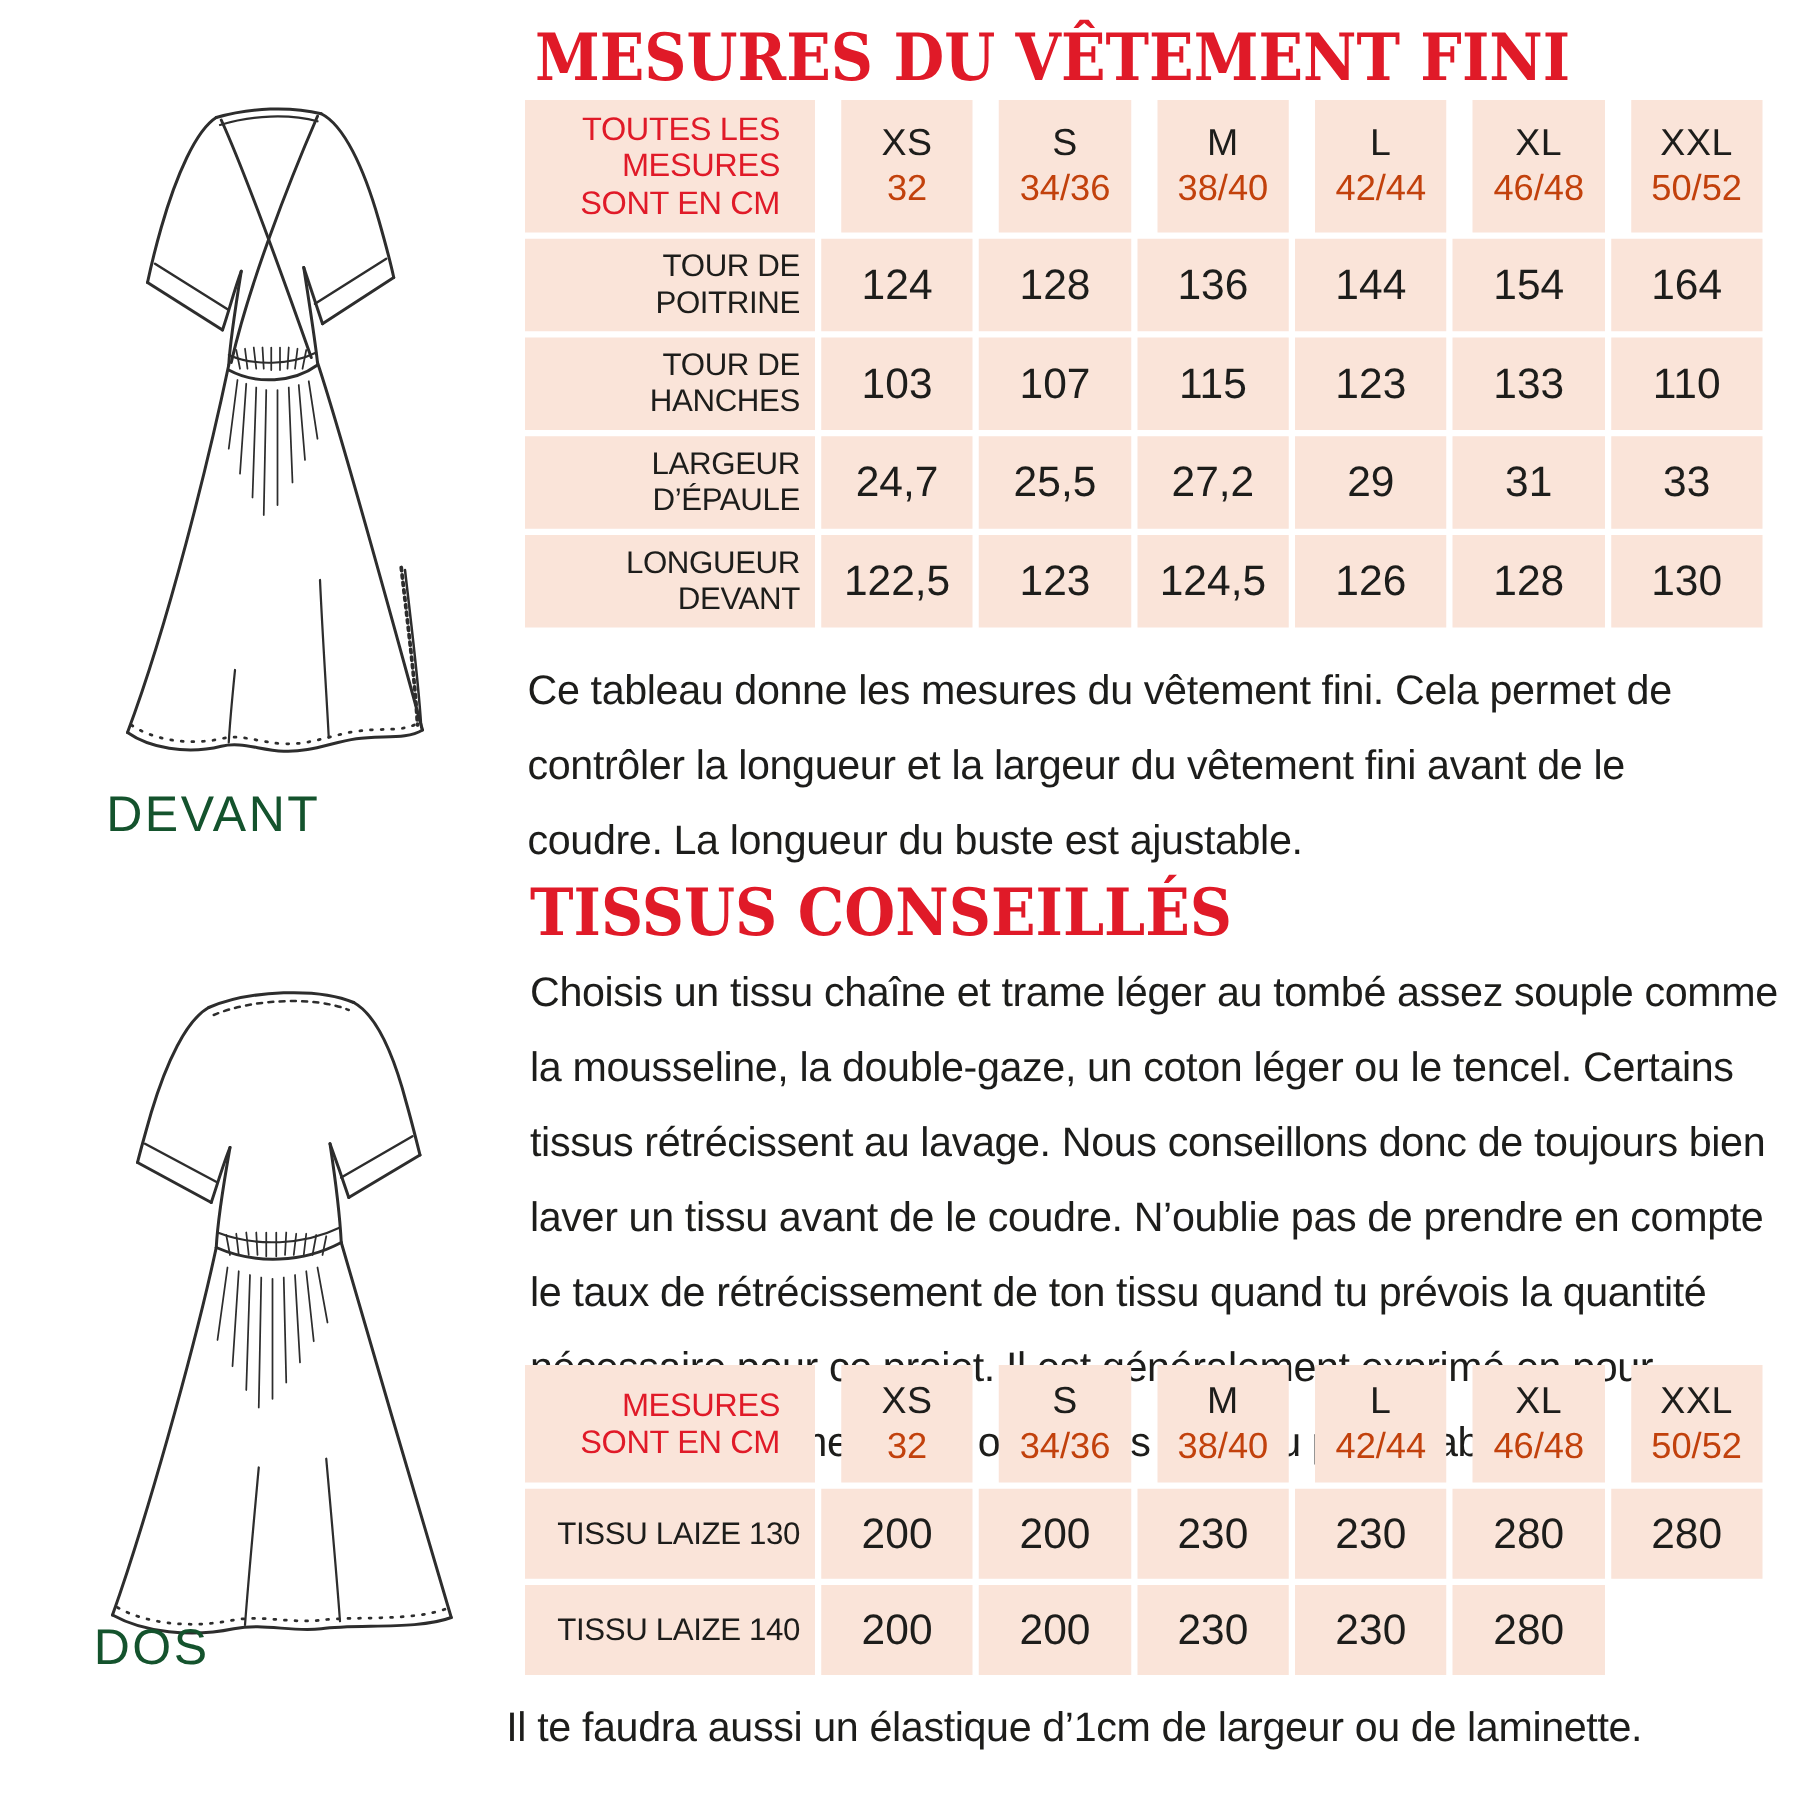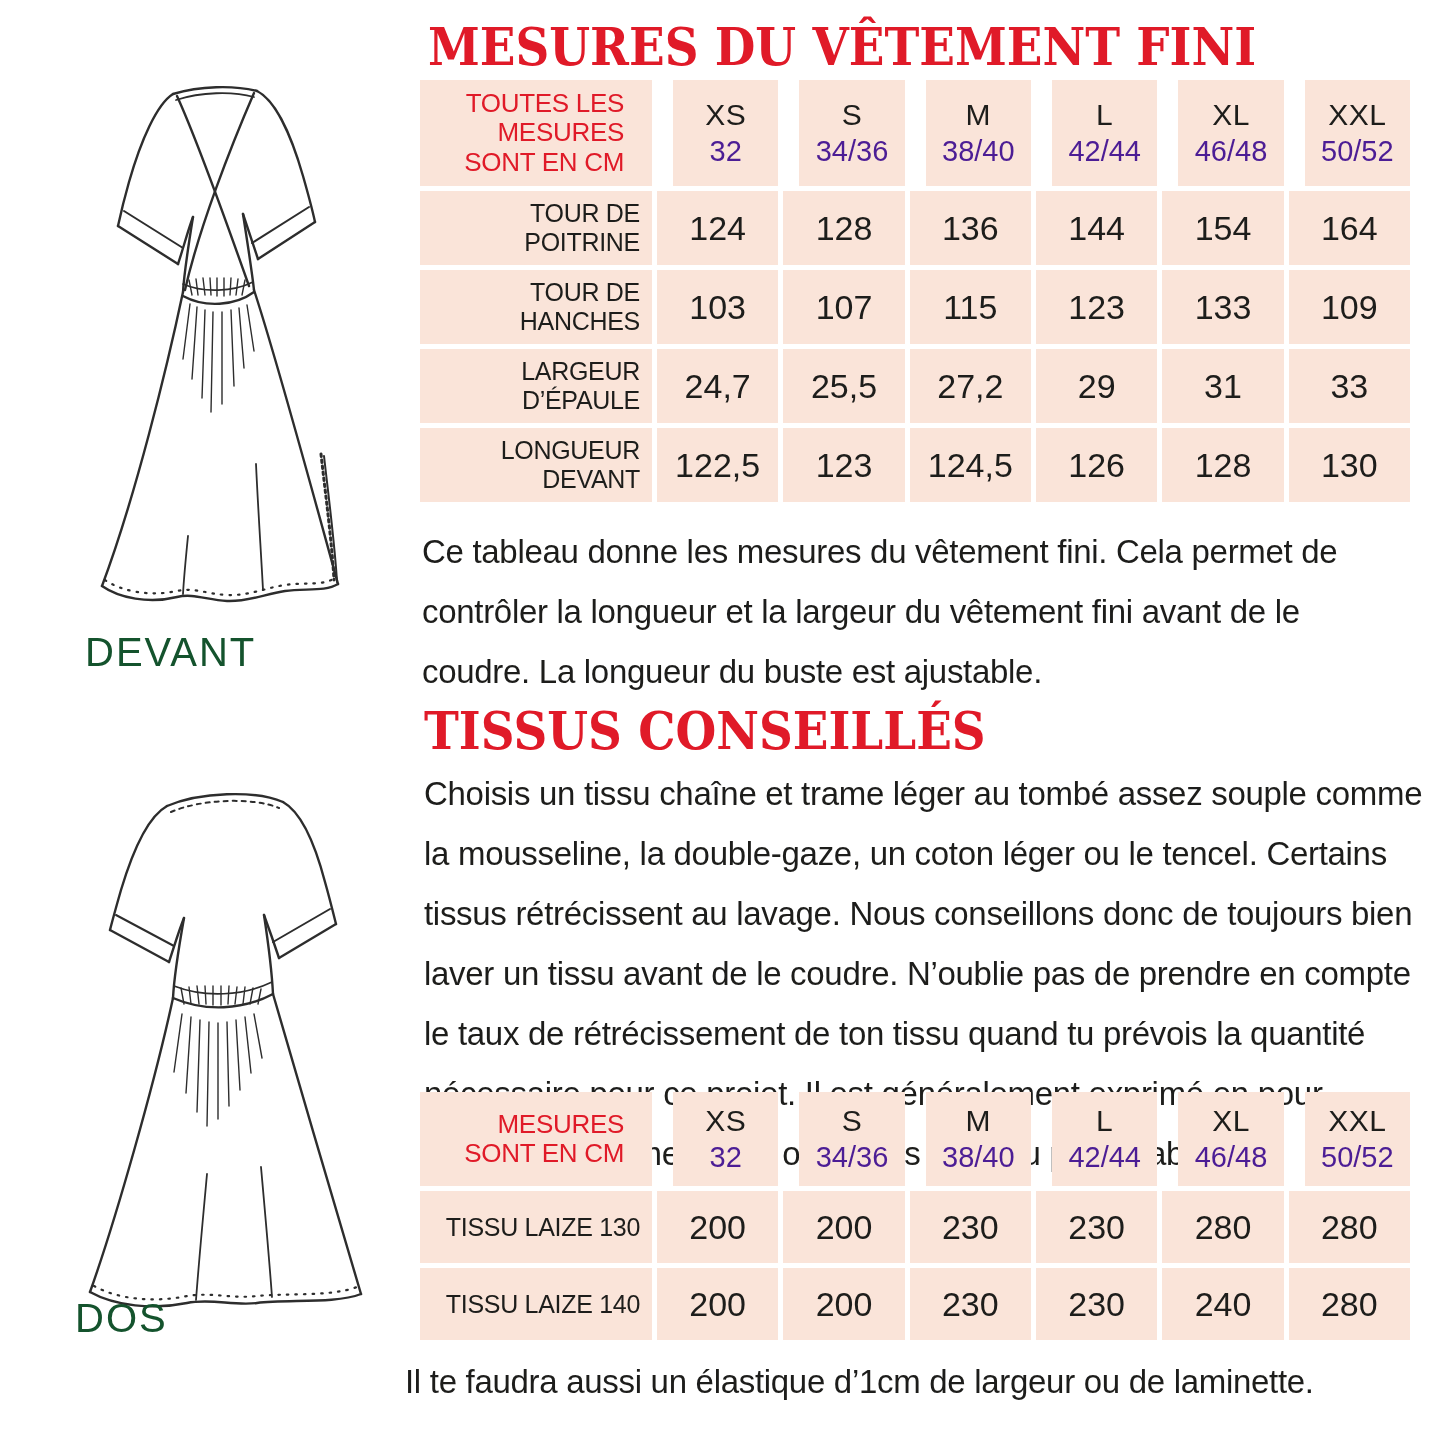--- a/index.html
+++ b/index.html
@@ -15,21 +15,21 @@
   .sizing-table{position:absolute;display:grid;grid-template-columns:232px repeat(6,1fr);gap:5px;width:990px;}
   #table1{left:420px;top:80px;grid-template-rows:106px repeat(4,74px);}
   #table2{left:420px;top:1092px;grid-template-rows:94px repeat(2,72px);}
   .cell{background:#fae4d9;display:flex;align-items:center;justify-content:center;}
   .hdr-label{justify-content:flex-end;text-align:right;padding-right:28px;color:#e01a28;
              font-size:26px;line-height:1.12;white-space:pre-line;letter-spacing:-0.3px;}
   .row-label{justify-content:flex-end;text-align:right;padding-right:12px;font-size:25px;
              letter-spacing:-0.3px;color:#1d1d1b;}
   .size-cell{flex-direction:column;gap:3px;margin-left:16px;}
   .size-name{font-size:30px;color:#1d1d1b;letter-spacing:0.5px;}
-  .size-eu{font-size:29px;color:#4c1d95;}
+  .size-eu{font-size:29px;color:#c2410c;}
   .val{font-size:34px;color:#1d1d1b;}
 
   
   .para{position:absolute;font-size:33px;line-height:60px;color:#1d1d1b;letter-spacing:-0.3px;
         white-space:pre-line;}
 
   
   .illo{position:absolute;}
   .illo-label{position:absolute;font-size:40px;letter-spacing:2px;color:#14532d;}
 </style>
@@ -135,21 +135,21 @@
     <div class="cell val">144</div>
     <div class="cell val">154</div>
     <div class="cell val">164</div>
 
     <div class="cell row-label">TOUR DE HANCHES</div>
     <div class="cell val">103</div>
     <div class="cell val">107</div>
     <div class="cell val">115</div>
     <div class="cell val">123</div>
     <div class="cell val">133</div>
-    <div class="cell val">109</div>
+    <div class="cell val">110</div>
 
     <div class="cell row-label">LARGEUR D’ÉPAULE</div>
     <div class="cell val">24,7</div>
     <div class="cell val">25,5</div>
     <div class="cell val">27,2</div>
     <div class="cell val">29</div>
     <div class="cell val">31</div>
     <div class="cell val">33</div>
 
     <div class="cell row-label">LONGUEUR DEVANT</div>
@@ -210,19 +210,18 @@
     <div class="cell val">230</div>
     <div class="cell val">230</div>
     <div class="cell val">280</div>
     <div class="cell val">280</div>
 
     <div class="cell row-label">TISSU LAIZE 140</div>
     <div class="cell val">200</div>
     <div class="cell val">200</div>
     <div class="cell val">230</div>
     <div class="cell val">230</div>
-    <div class="cell val">240</div>
     <div class="cell val">280</div>
   </div>
 
   <div class="para" style="left:405px;top:1352px;width:1030px;">Il te faudra aussi un élastique d’1cm de largeur ou de laminette.</div>
 
 </div>
 
 </body></html>

